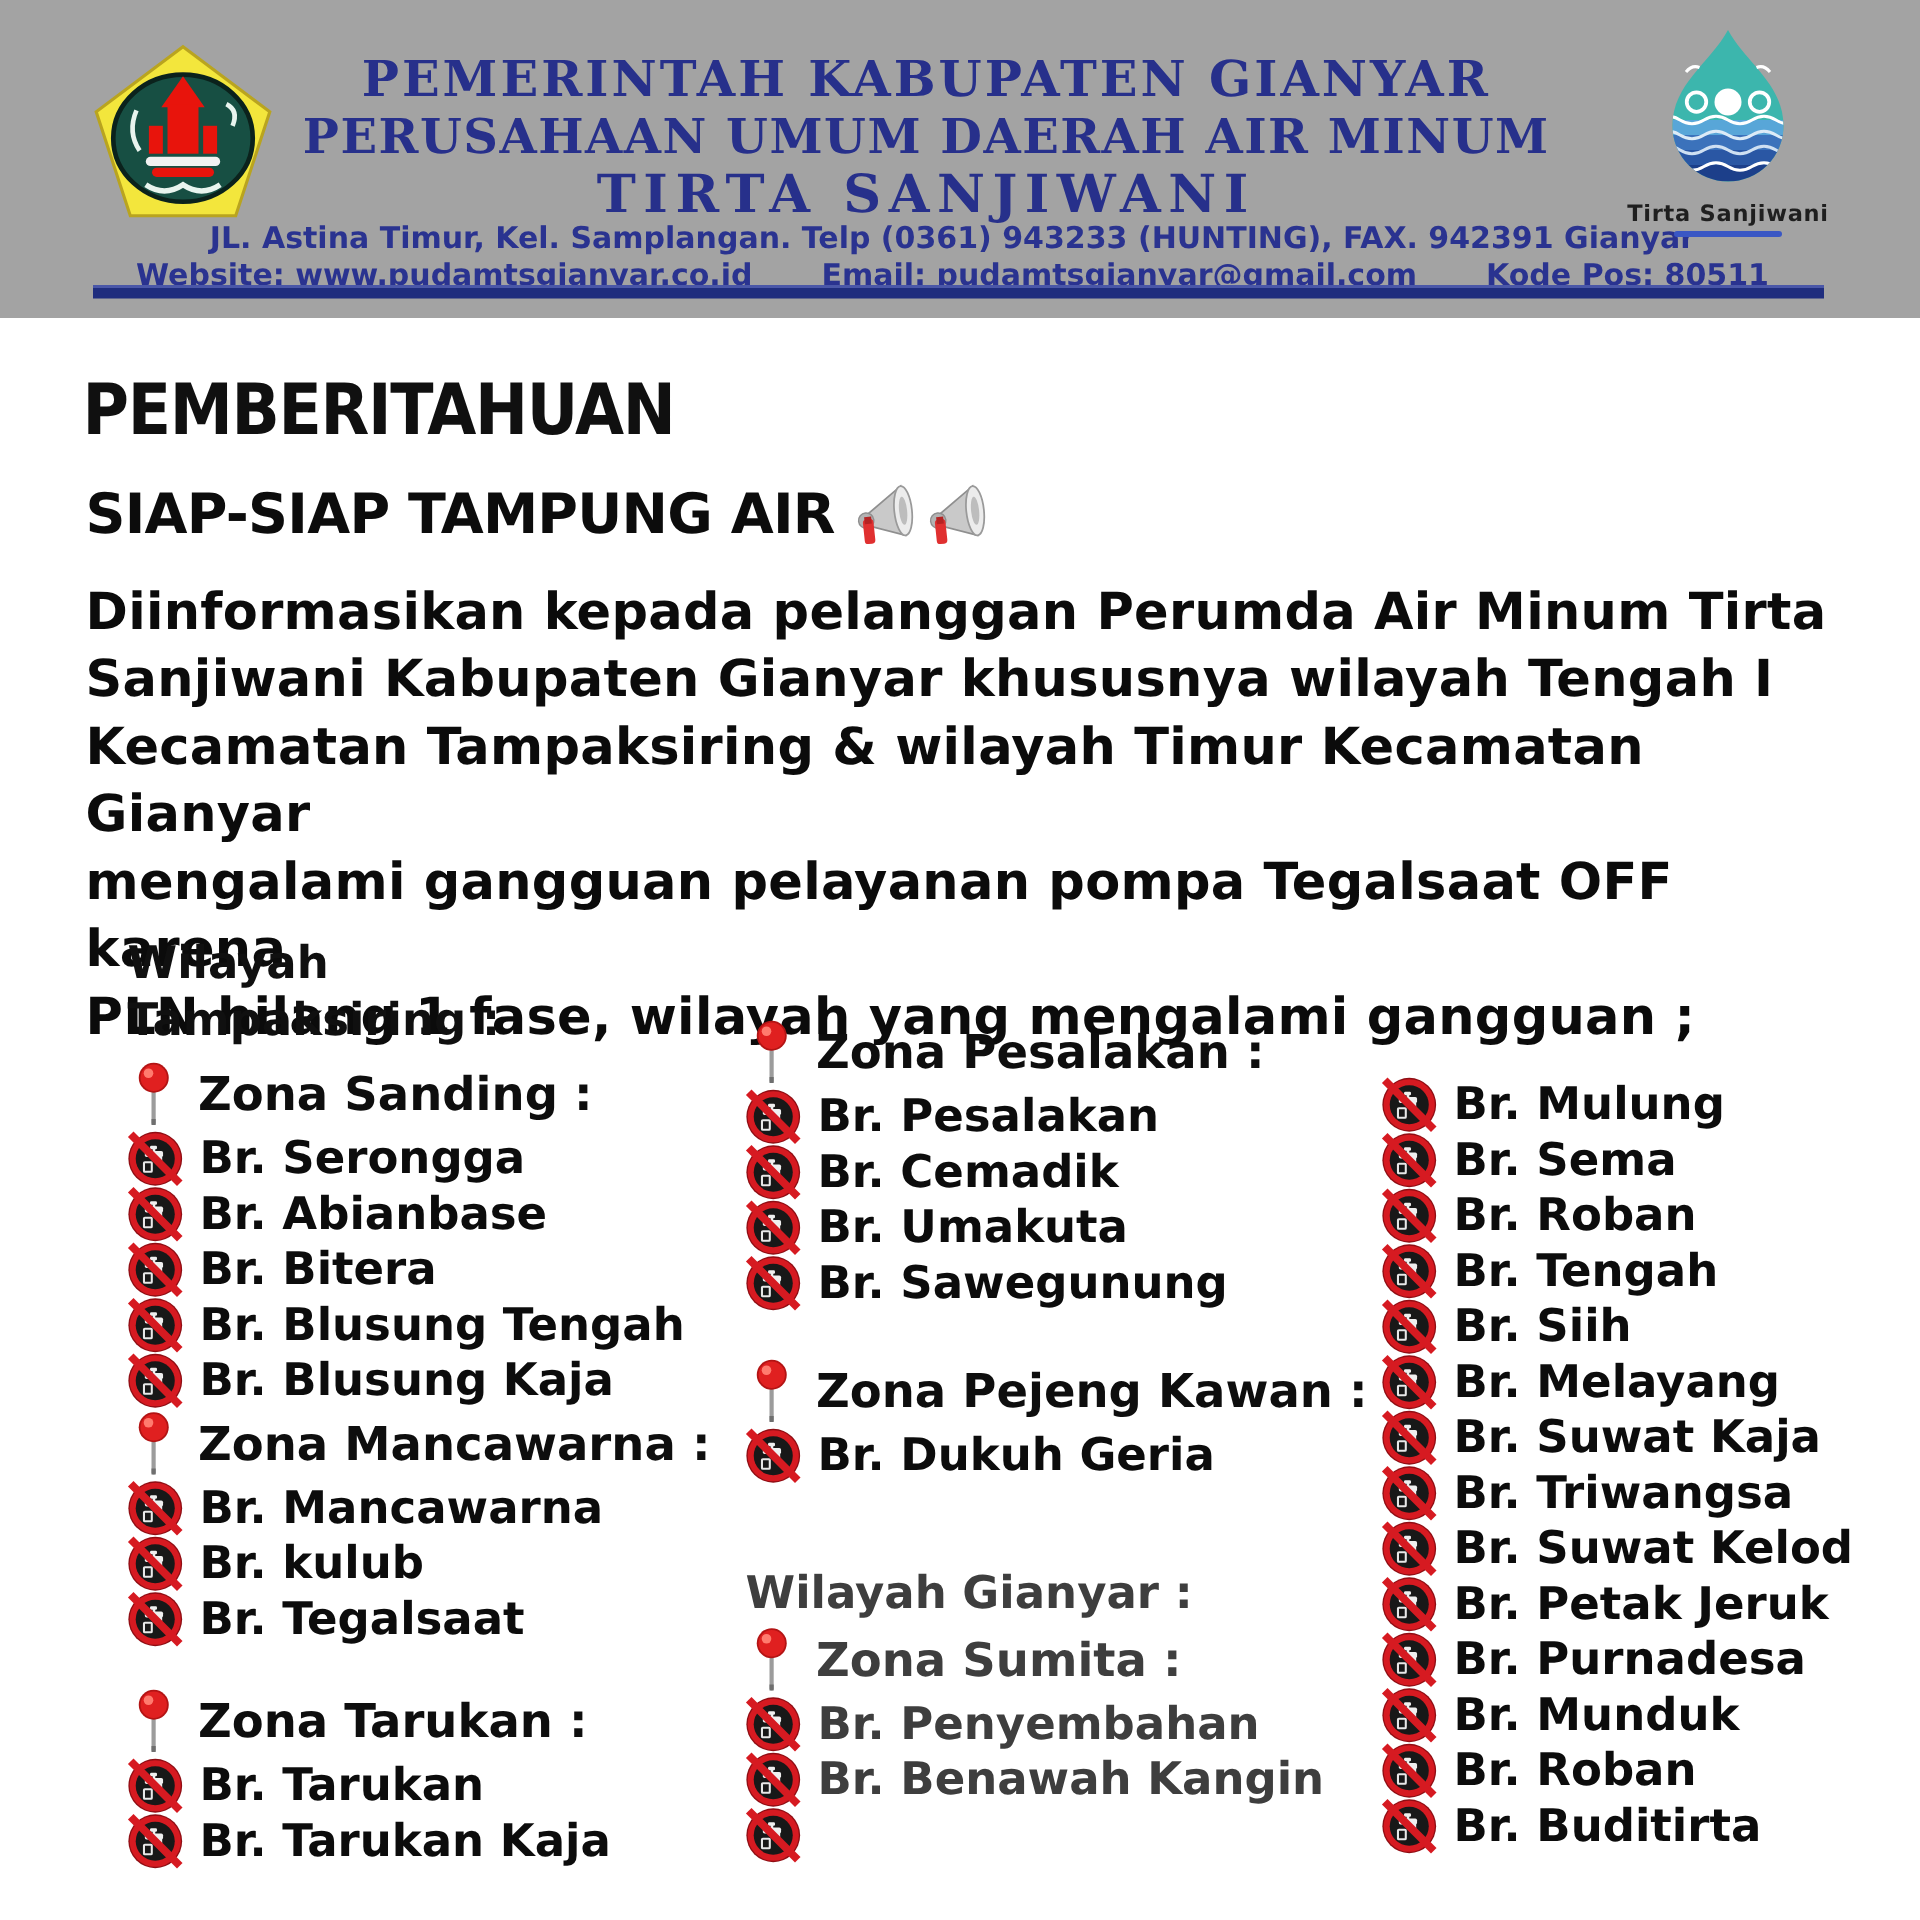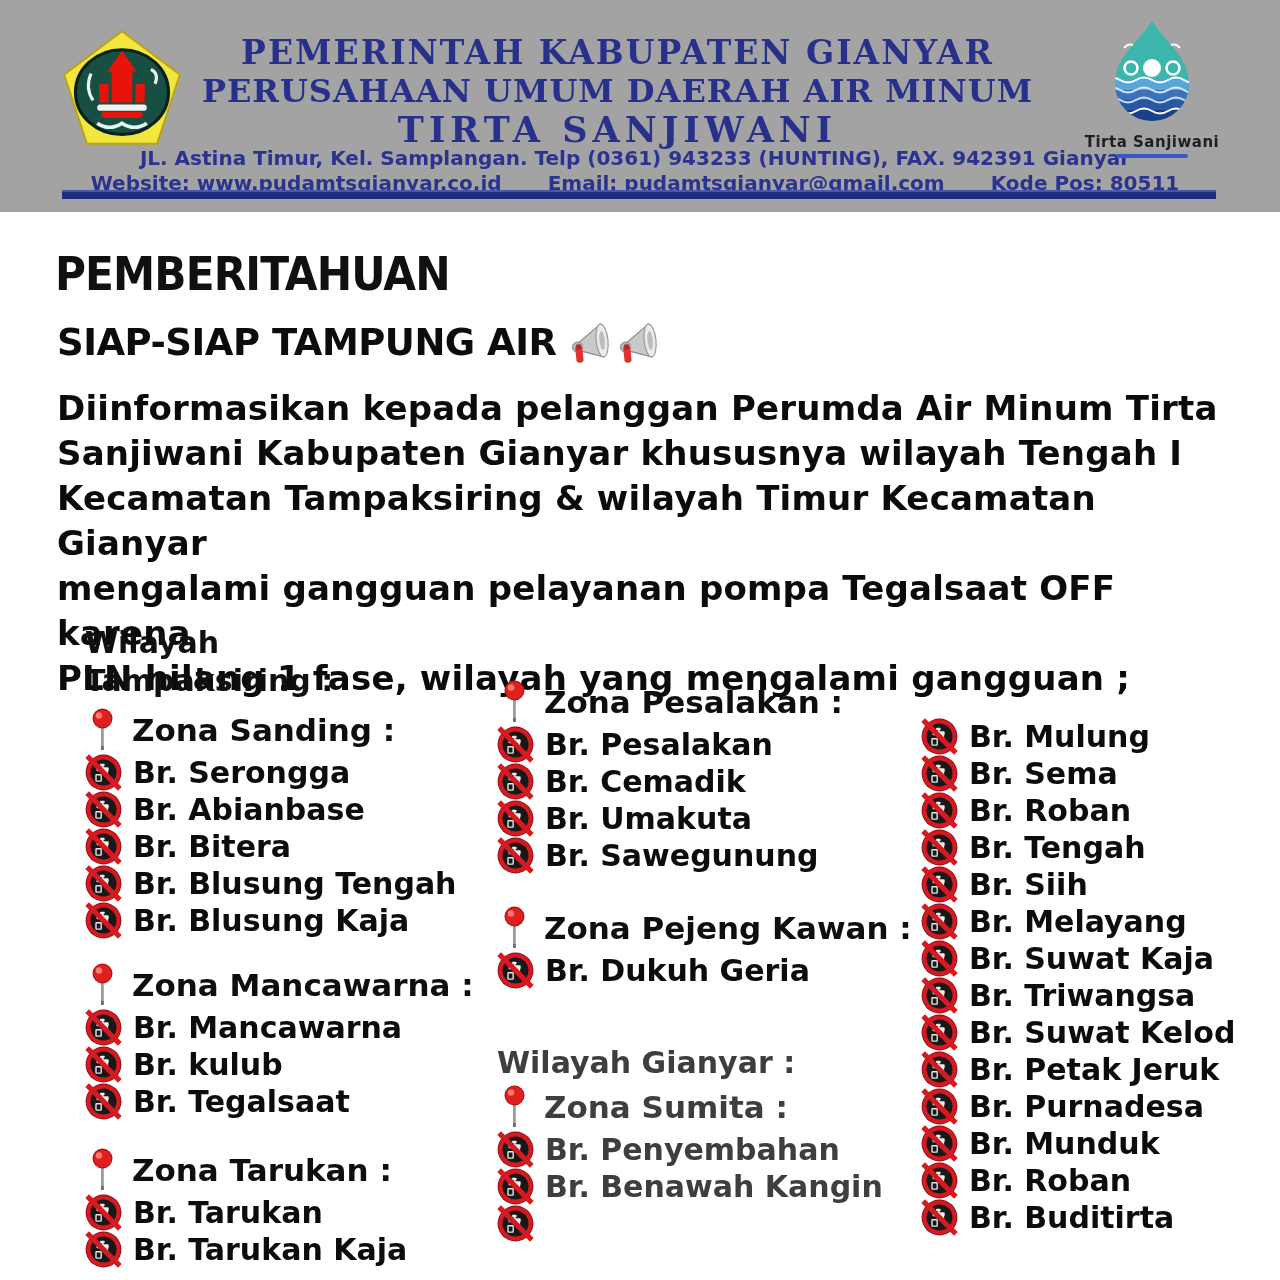--- a/index.html
+++ b/index.html
@@ -34,21 +34,21 @@
             line-height:45px;letter-spacing:.2px;color:#0b0b0b;white-space:pre-line;}
   
   .lists{position:absolute;left:0;right:0;top:616px;bottom:0;}
   .col{position:absolute;top:0;}
   .col1{left:85px;width:398px;}
   .col2{left:497px;width:418px;padding-top:62px;}
   .col3{left:921px;width:359px;padding-top:102px;}
   .wil-h{font-size:30px;font-weight:800;line-height:38px;color:#101010;padding-top:8px;}
   .zone{display:flex;align-items:center;height:48px;font-size:31px;font-weight:800;color:#0e0e0e;}
   .zone.mt1{margin-top:6px;}
-  .zone.mt2{margin-top:22px;}
+  .zone.mt2{}
   .zone.mt3{margin-top:26px;}
   .pin{width:25px;height:46px;margin-left:5px;margin-right:17px;flex:0 0 auto;}
   .row{display:flex;align-items:center;height:37px;font-size:30px;font-weight:700;color:#0c0c0c;}
   .ban{width:37px;height:37px;margin-right:11px;flex:0 0 auto;}
   .muted, .muted .row, .muted .zone{color:#3e3e3e;}
   .muted .wil2{font-size:30px;font-weight:800;line-height:40px;margin-top:54px;}
   .hidden-defs{position:absolute;width:0;height:0;overflow:hidden;}
 </style>
 </head>
 <body>

